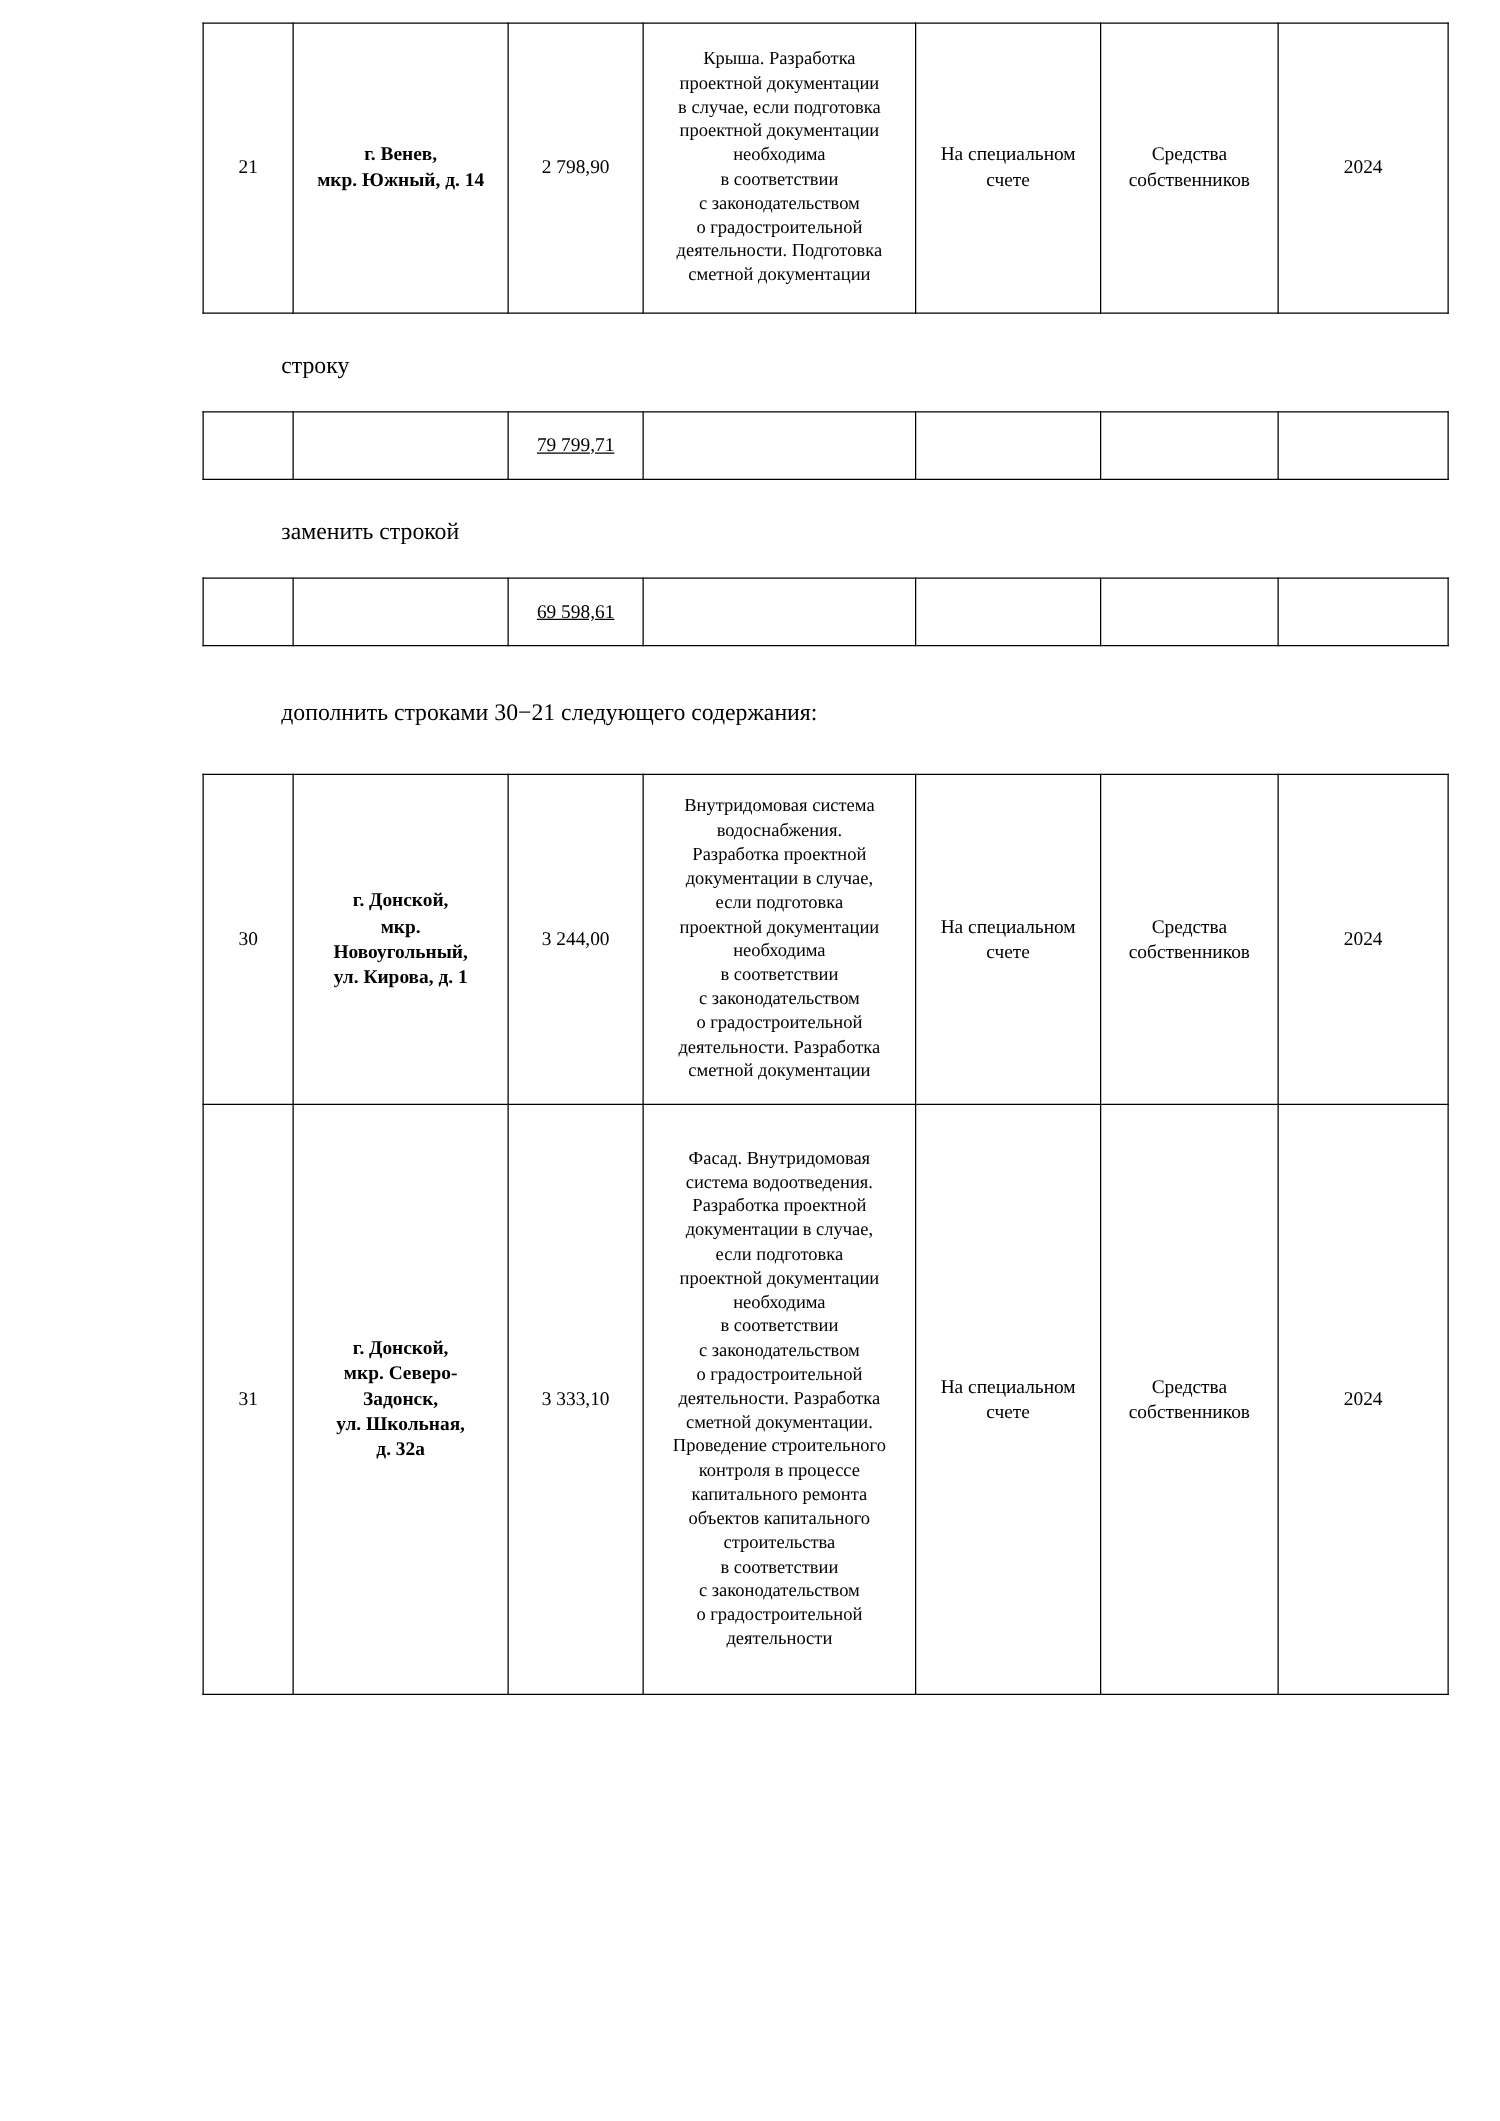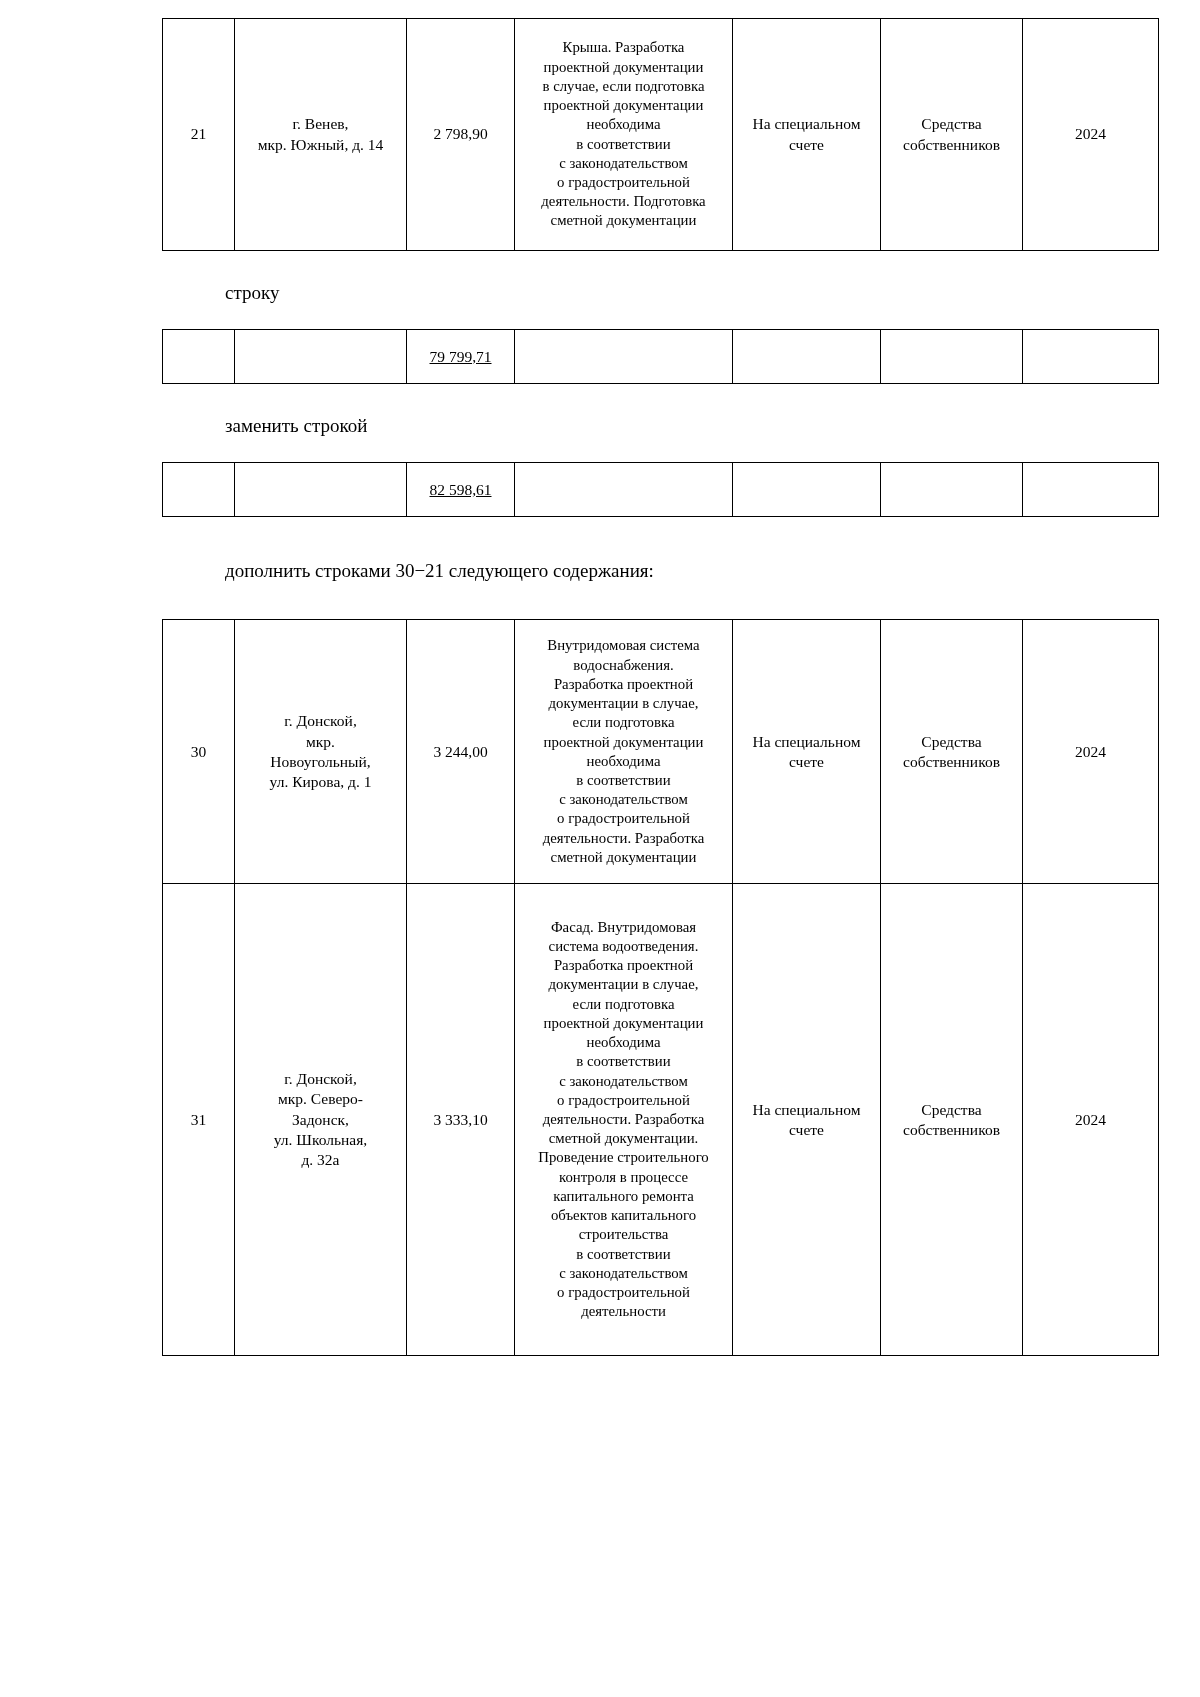--- a/index.html
+++ b/index.html
@@ -49,21 +49,21 @@
   .c-sum    { width: 108px; }
   .c-desc   { width: 218px; }
   .c-acct   { width: 148px; }
   .c-src    { width: 142px; }
   .c-year   { width: 136px; }
 
   .desc-cell {
     font-size: 14.8px;
     line-height: 1.345;
   }
-  .addr-cell { line-height: 1.33; }
+  .addr-cell { line-height: 1.33; font-weight: bold; }
 
   .tall-row td { height: 232px; }
   .row30 td { height: 262px; text-align: center; }
   .row31 td { height: 472px; }
   .small-row td { height: 54px; text-decoration: underline; }
 
   
   .para {
     margin-left: 225px;
     font-size: 19px;
@@ -149,21 +149,21 @@
         <col class="c-sum">
         <col class="c-desc">
       <col class="c-acct">
         <col class="c-src">
         <col class="c-year">
     </colgroup>
     <tbody>
       <tr class="small-row">
         <td></td>
         <td></td>
-        <td>82 598,61</td>
+        <td>69 598,61</td>
         <td></td>
         <td></td>
         <td></td>
         <td></td>
       </tr>
     </tbody>
   </table>
 
   <div class="spacer-40"></div>
 

